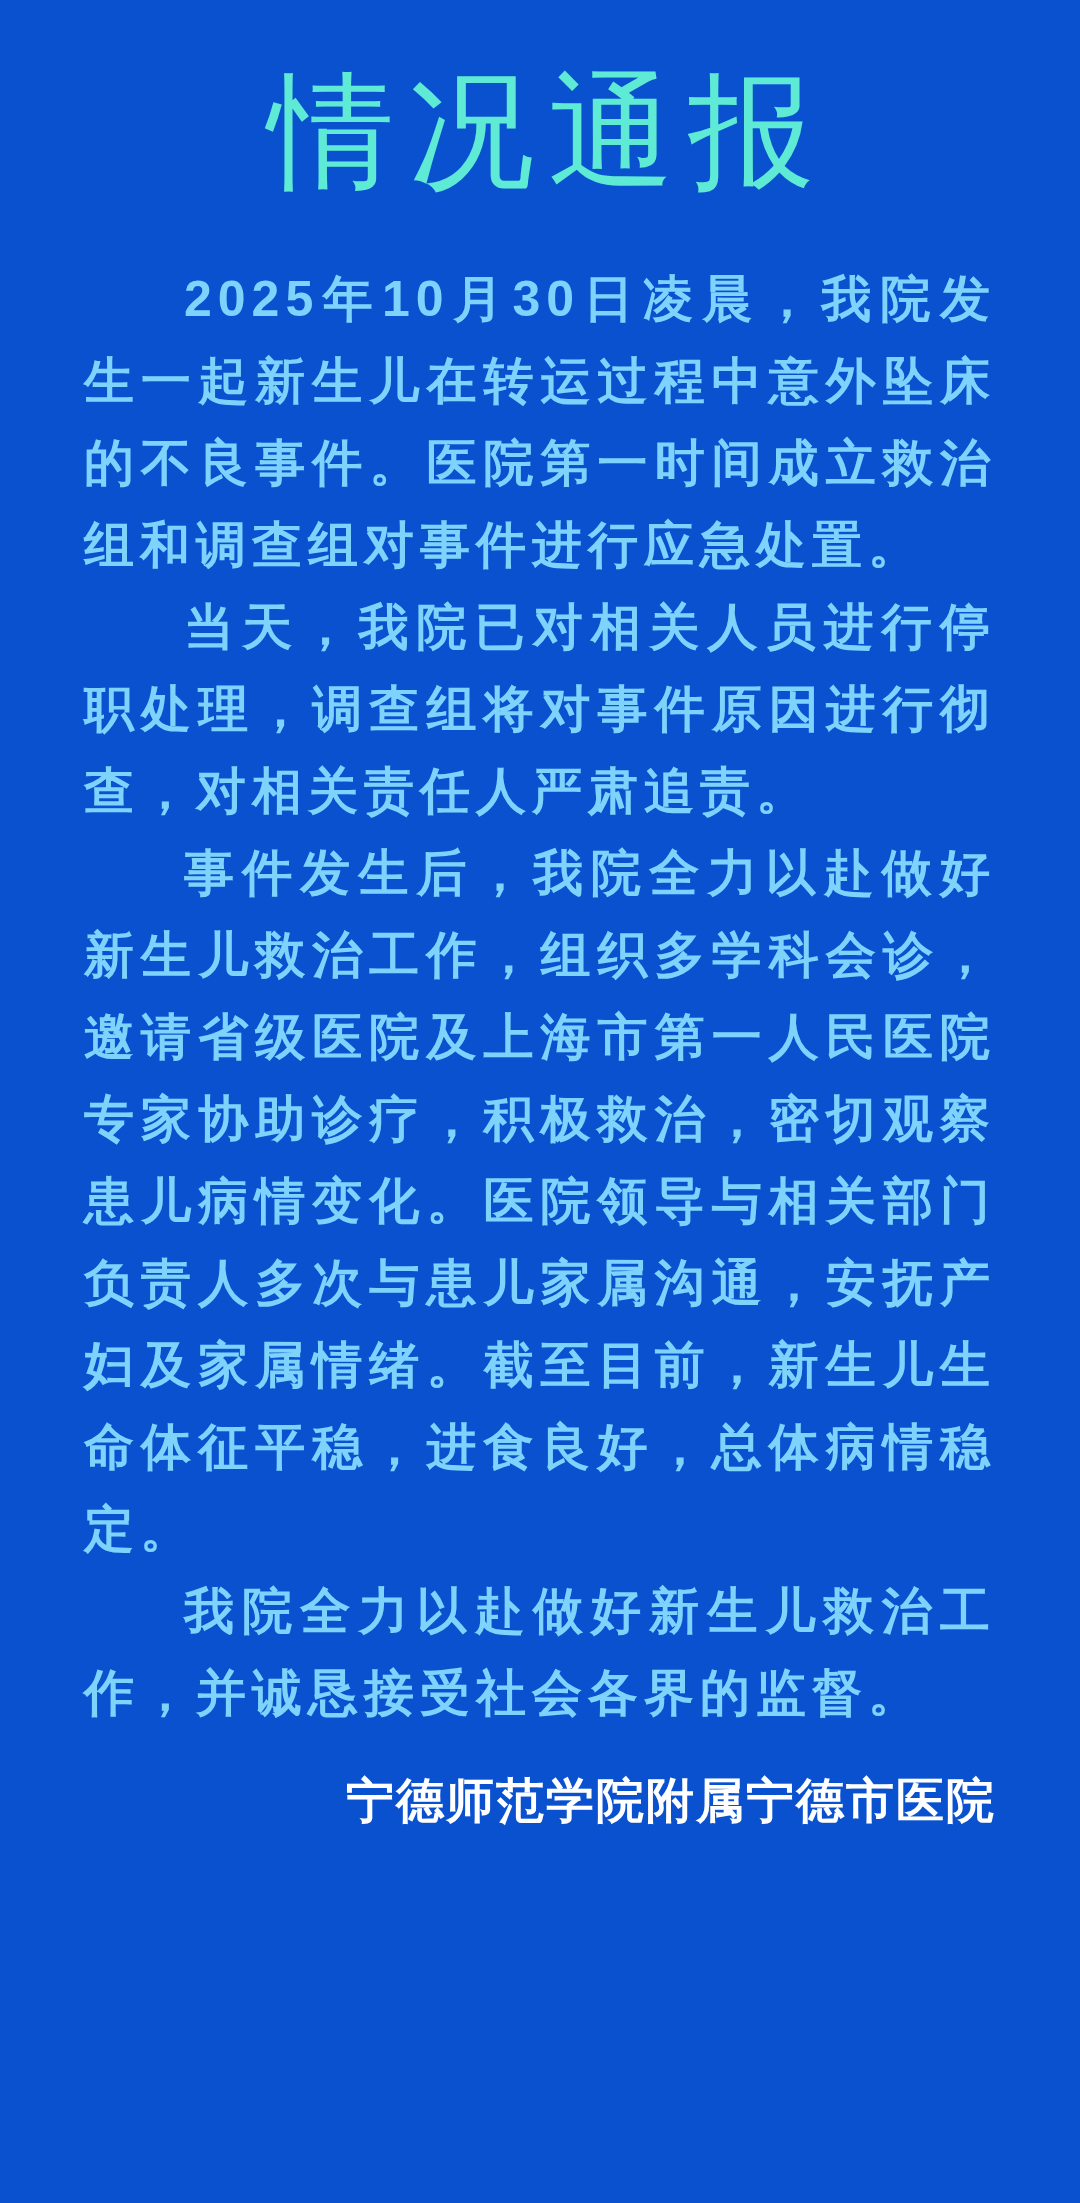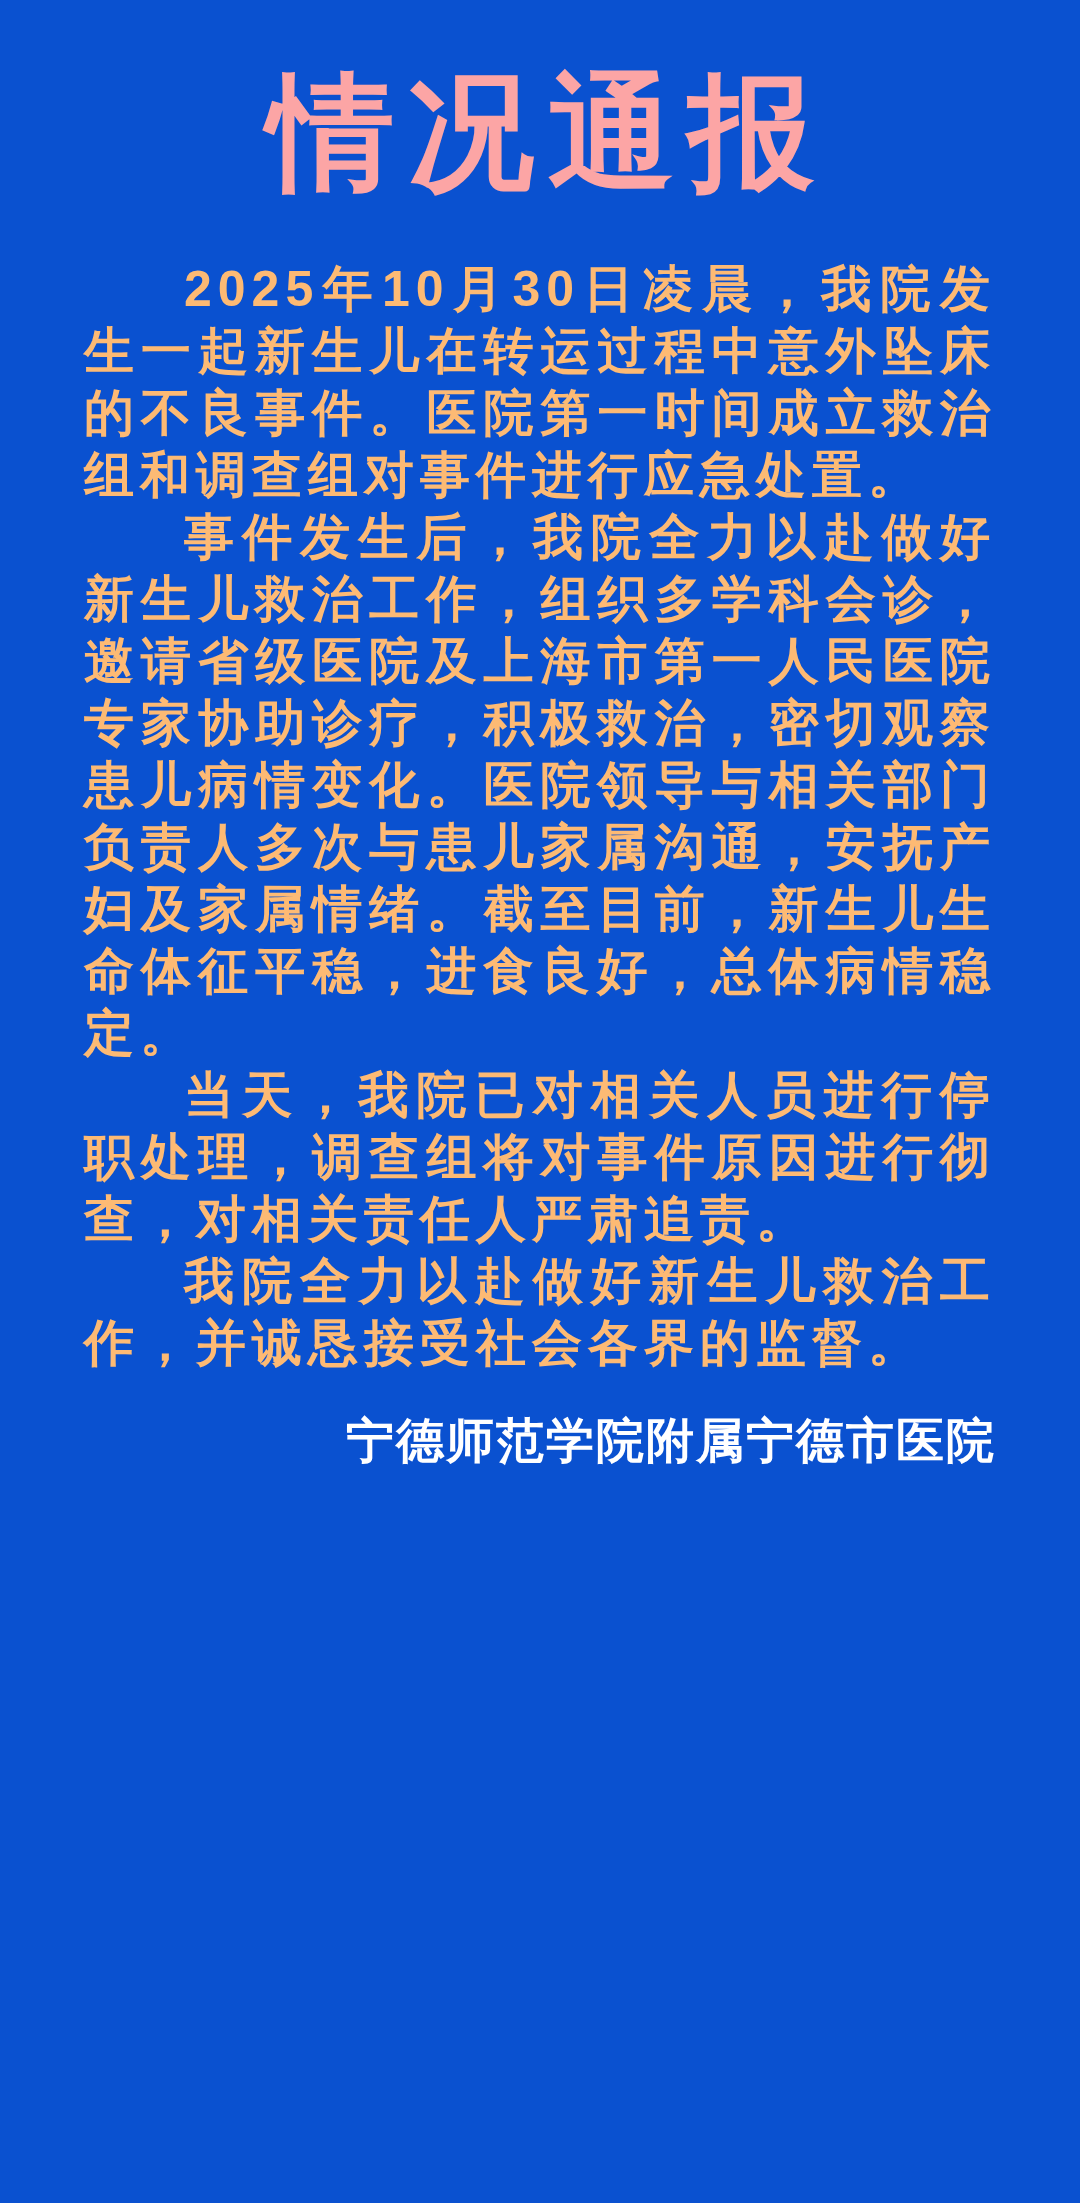--- a/index.html
+++ b/index.html
@@ -11,39 +11,39 @@
     width: 1080px;
     height: 2203px;
     background: #0a51d0;
     overflow: hidden;
     color: #ffffff;
   }
   .title {
     margin: 58px 0 0 16px;
     text-align: center;
     font-family: "DejaVu Serif", "Liberation Serif", serif;
-    font-weight: bold;
+    font-weight: normal;
     font-size: 126px;
     line-height: 148px;
     letter-spacing: 14px;
-    color: #fca5a5;
+    color: #5eead4;
   }
   .body-text {
     width: 912px;
     margin: 52px 84px 0 84px;
   }
   .body-text p {
     margin: 0;
     padding: 0;
     font-family: "Liberation Sans", sans-serif;
     font-weight: bold;
     font-size: 50px;
-    line-height: 62px;
+    line-height: 82px;
     letter-spacing: 6px;
-    color: #fdba74;
+    color: #7dd3fc;
     text-align: justify;
     text-justify: inter-character;
     text-align-last: left;
     text-indent: 2em;
   }
   .signature {
     margin: 34px 84px 0 auto;
     width: max-content;
     max-width: 912px;
     text-align: center;
@@ -59,22 +59,22 @@
 </style>
 </head>
 <body>
 
 <div class="page">
 
   <h1 class="title">情况通报</h1>
 
   <div class="body-text">
     <p>2025年10月30日凌晨，我院发生一起新生儿在转运过程中意外坠床的不良事件。医院第一时间成立救治组和调查组对事件进行应急处置。</p>
+    <p>当天，我院已对相关人员进行停职处理，调查组将对事件原因进行彻查，对相关责任人严肃追责。</p>
     <p>事件发生后，我院全力以赴做好新生儿救治工作，组织多学科会诊，邀请省级医院及上海市第一人民医院专家协助诊疗，积极救治，密切观察患儿病情变化。医院领导与相关部门负责人多次与患儿家属沟通，安抚产妇及家属情绪。截至目前，新生儿生命体征平稳，进食良好，总体病情稳定。</p>
-    <p>当天，我院已对相关人员进行停职处理，调查组将对事件原因进行彻查，对相关责任人严肃追责。</p>
     <p>我院全力以赴做好新生儿救治工作，并诚恳接受社会各界的监督。</p>
   </div>
 
   <div class="signature">
     <div class="sig-name">宁德师范学院附属宁德市医院</div>
 
   </div>
 
 </div>
 

